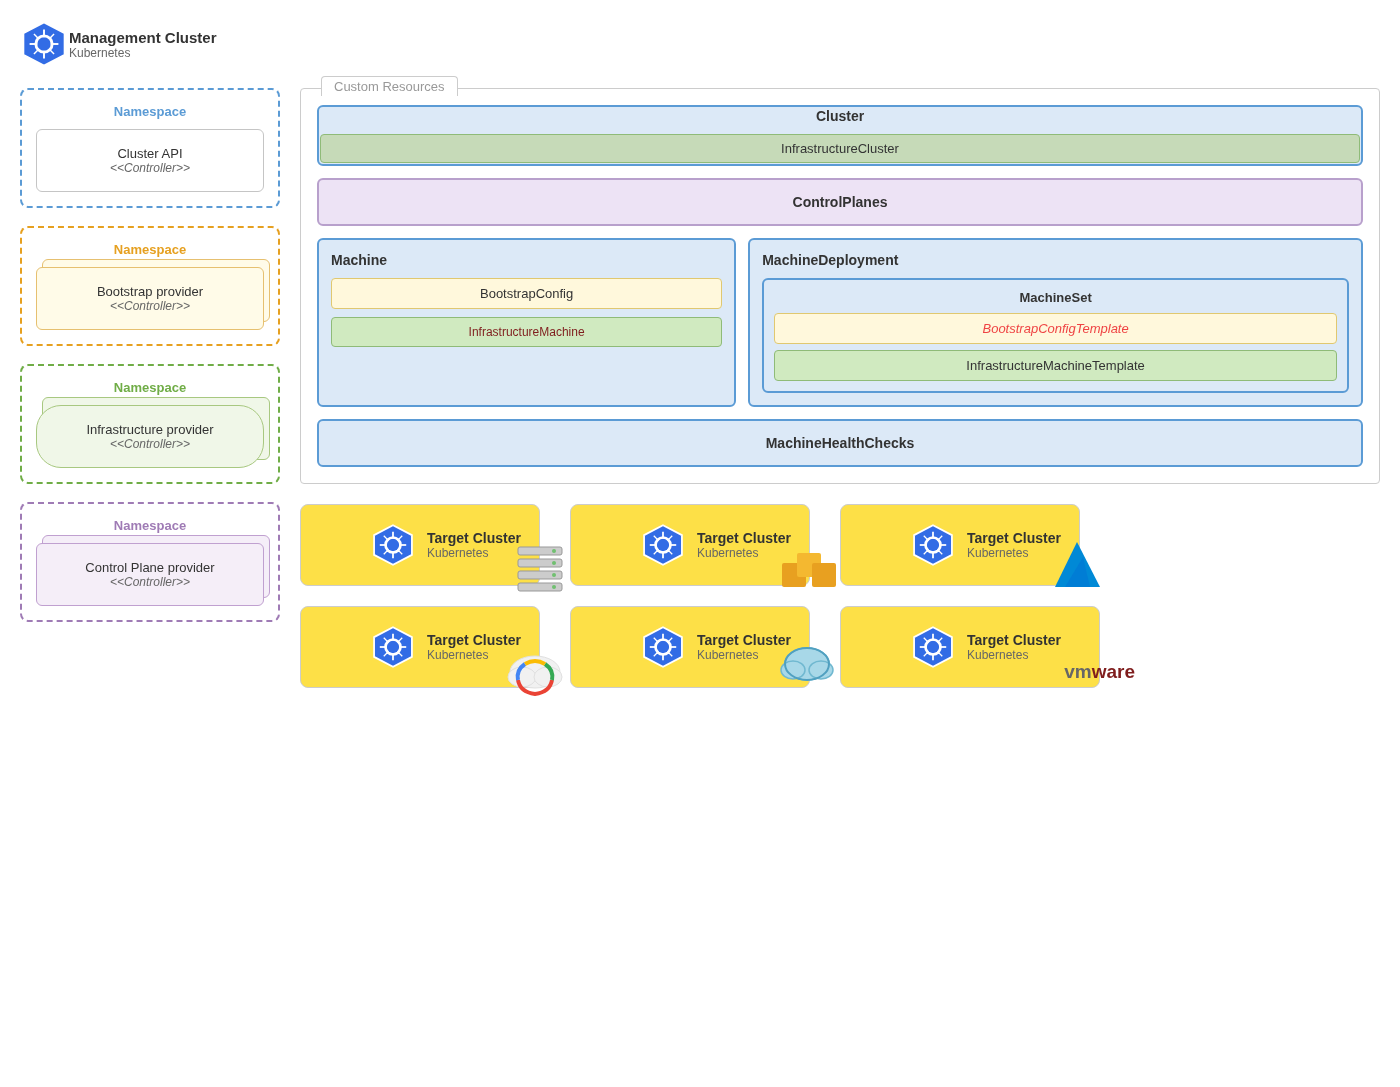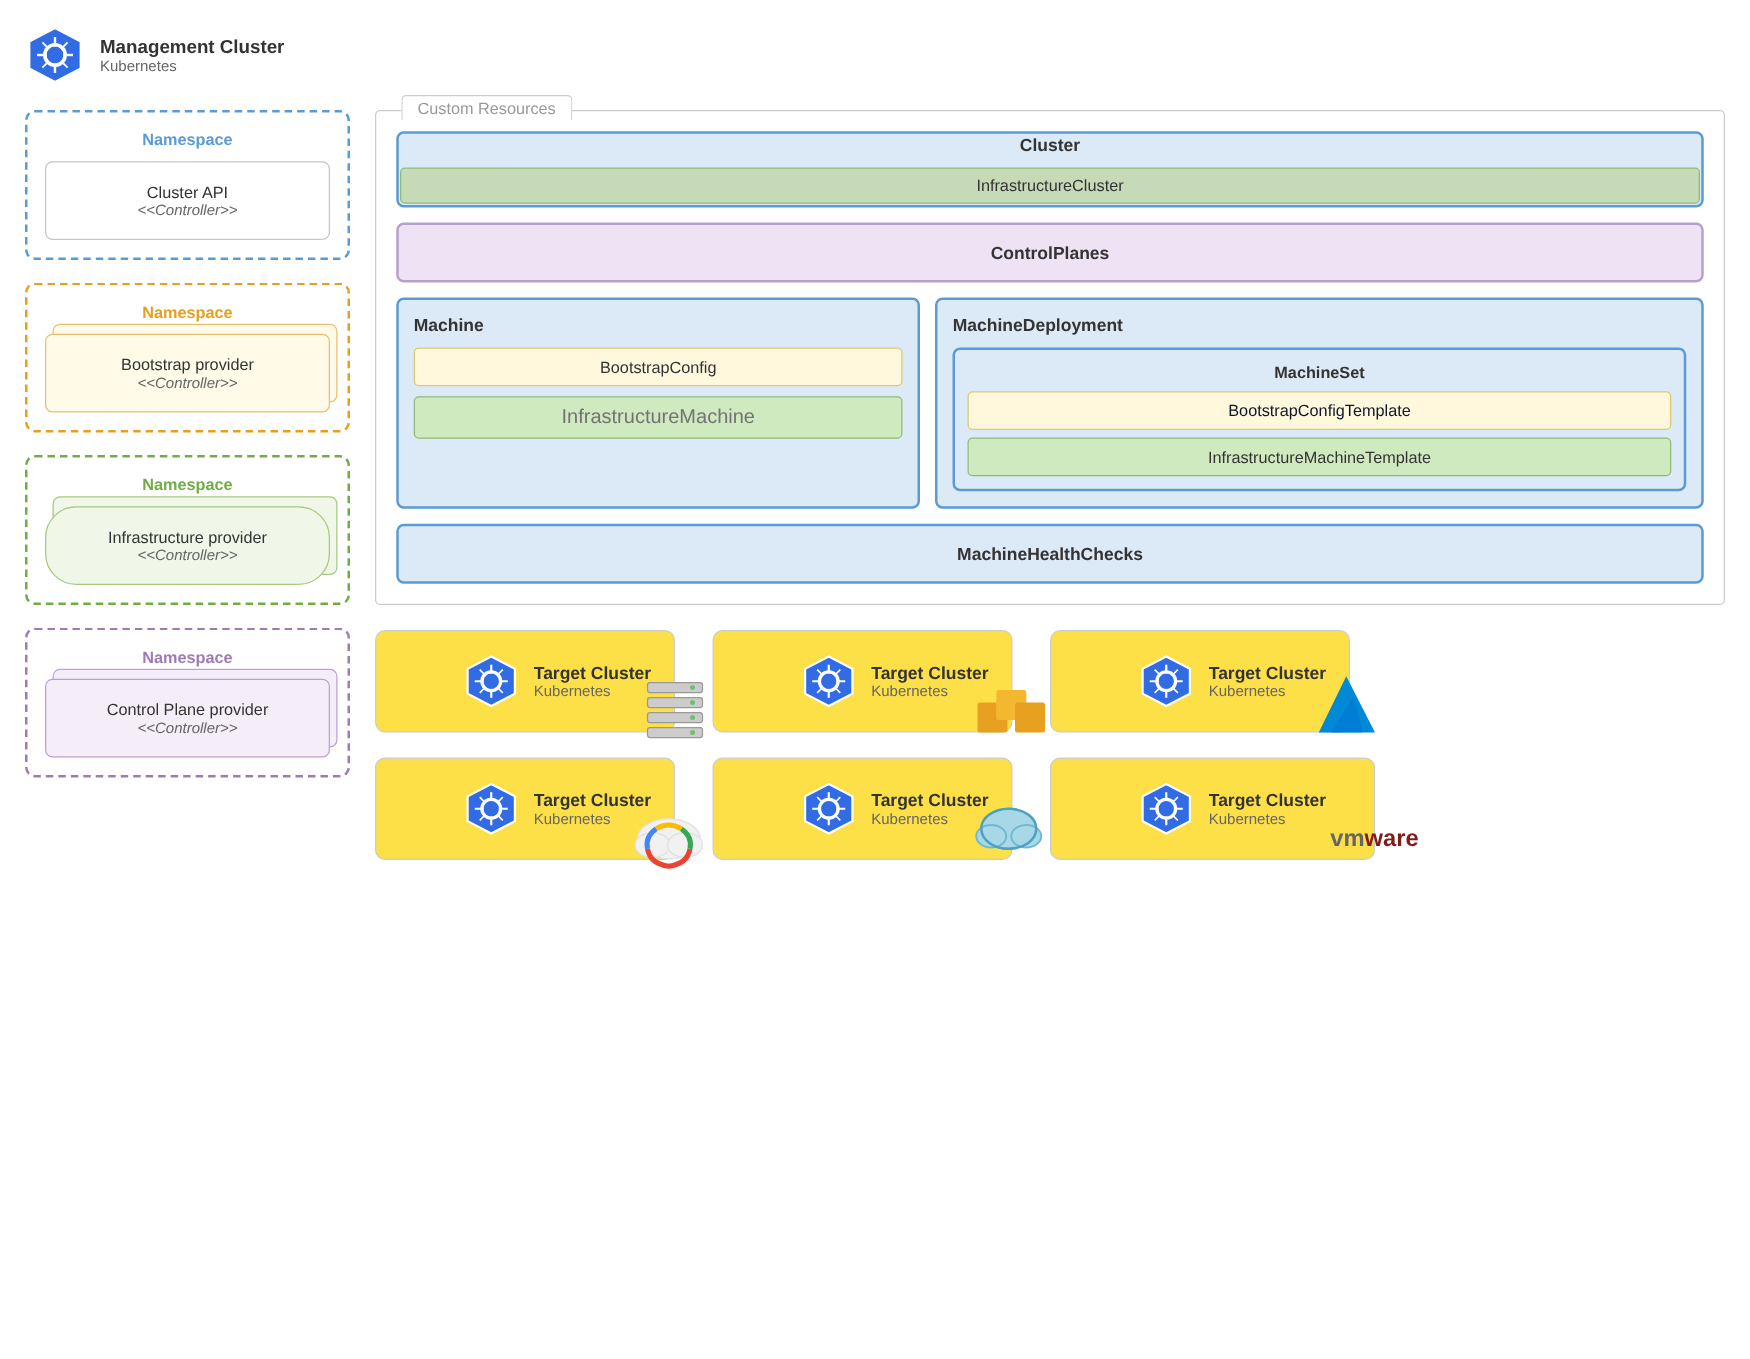--- a/index.html
+++ b/index.html
@@ -16,21 +16,21 @@
       min-height: 1087px;
       background: #fff;
       position: relative;
       padding: 20px;
     }
 
     
     .header {
       display: flex;
       align-items: center;
-      gap: 12px;
+      gap: 1px;
       margin-bottom: 20px;
     }
 
     .k8s-logo {
       width: 48px;
       height: 48px;
     }
 
     .header-text .title {
       font-size: 15px;
@@ -224,22 +224,22 @@
       font-size: 13px;
       color: #333;
       margin-bottom: 8px;
     }
     .infra-machine-bar {
       background: #d0eac0;
       border: 1.5px solid #8fbb78;
       border-radius: 4px;
       text-align: center;
       padding: 7px;
-      font-size: 16px;
-      color: #737373;
+      font-size: 12px;
+      color: #7f1d1d;
     }
 
     
     .machinedeployment-box {
       border: 2px solid #5b9bd5;
       background: #dce9f7;
       border-radius: 6px;
       padding: 12px;
       flex: 1.5;
     }
@@ -264,22 +264,23 @@
       margin-bottom: 8px;
       text-align: center;
     }
     .bootstrap-config-template-bar {
       background: #fff8dc;
       border: 1.5px solid #e0c870;
       border-radius: 4px;
       text-align: center;
       padding: 7px;
       font-size: 13px;
-      color: #0f172a;
+      color: #ef4444;
       margin-bottom: 6px;
+      font-style: italic;
     }
     .infra-machine-template-bar {
       background: #d0eac0;
       border: 1.5px solid #8fbb78;
       border-radius: 4px;
       text-align: center;
       padding: 7px;
       font-size: 13px;
       color: #333;
     }

